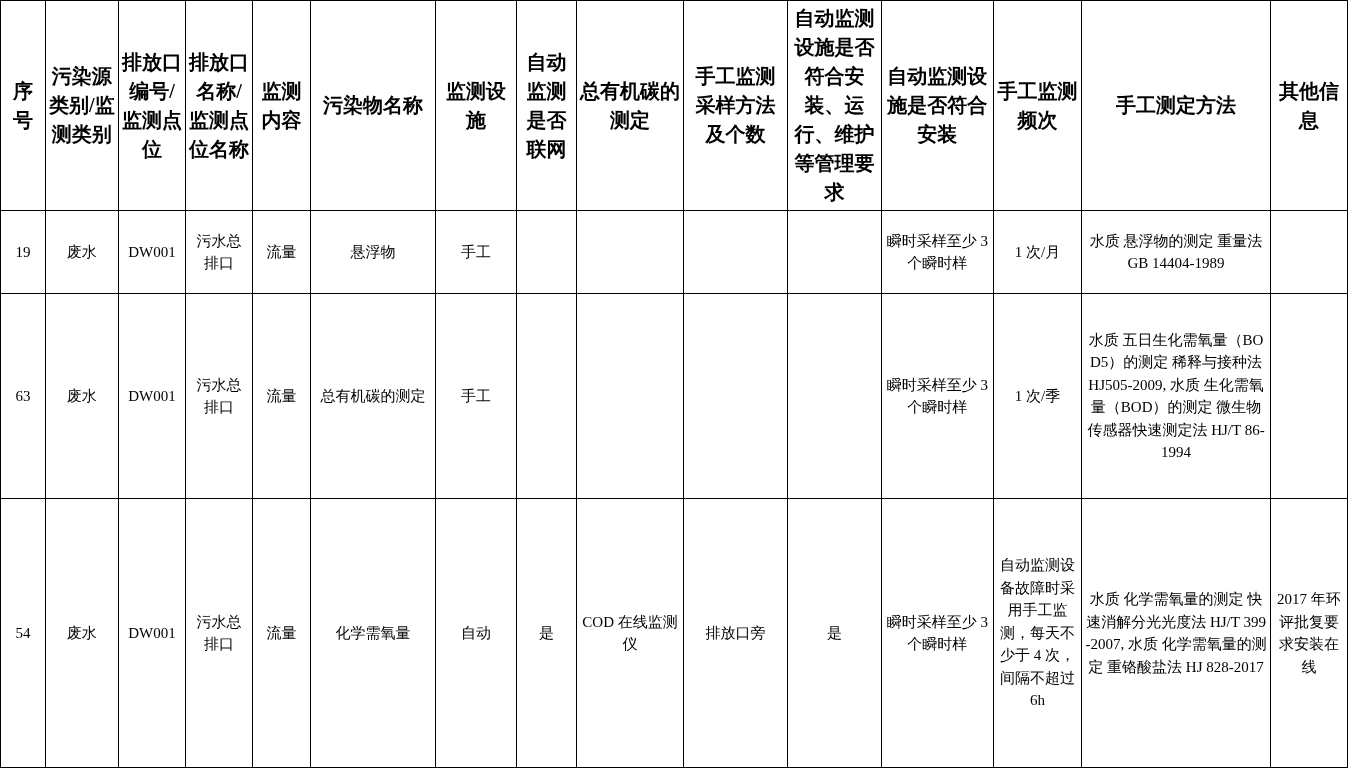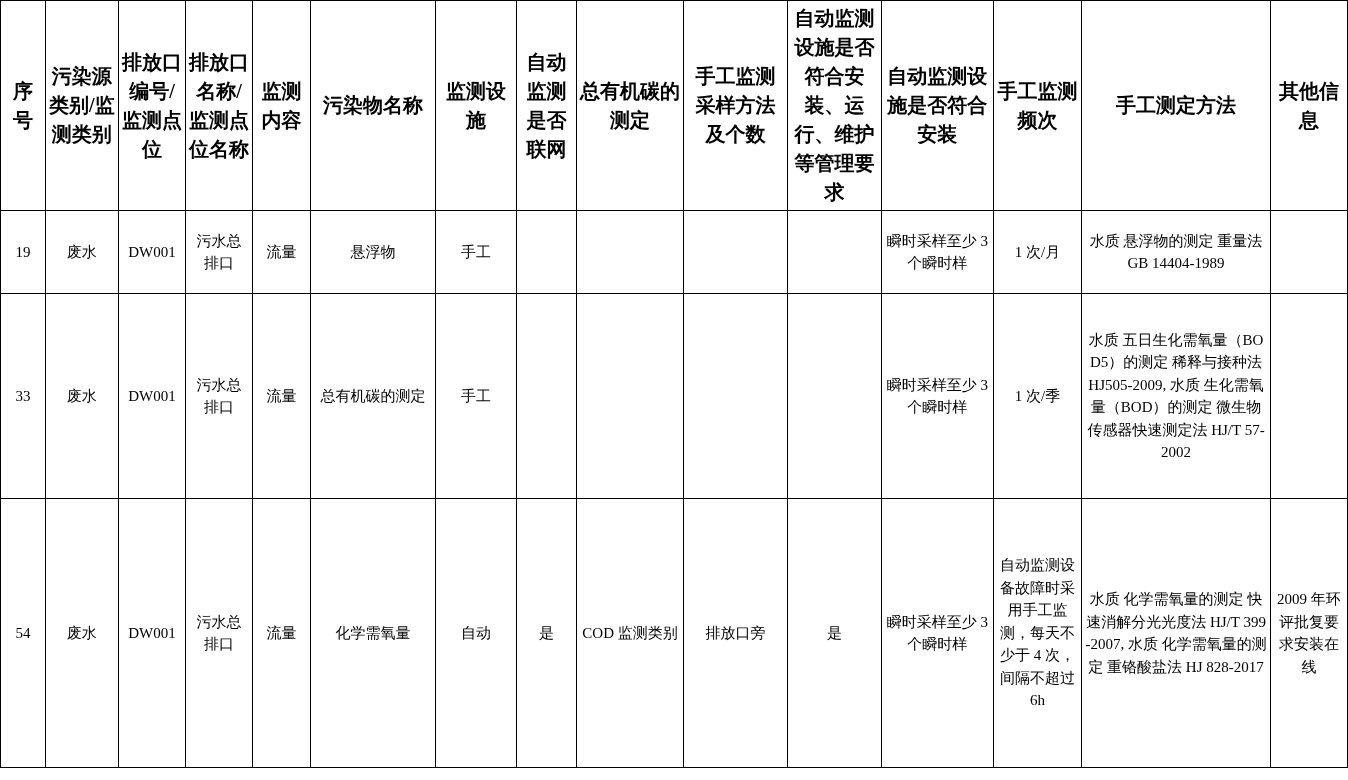--- a/index.html
+++ b/index.html
@@ -131,48 +131,48 @@
         <td></td>
         <td></td>
         <td></td>
         <td></td>
         <td class="sample-cell">瞬时采样至少 3 个瞬时样</td>
         <td class="freq-cell">1 次/月</td>
         <td class="method-cell">水质 悬浮物的测定 重量法 GB 14404-1989</td>
         <td></td>
       </tr>
       <tr class="row-33">
-        <td>33</td>
+        <td>63</td>
         <td>废水</td>
         <td>DW001</td>
         <td>污水总排口</td>
         <td>流量</td>
         <td>总有机碳的测定</td>
         <td>手工</td>
         <td></td>
         <td></td>
         <td></td>
         <td></td>
         <td class="sample-cell">瞬时采样至少 3 个瞬时样</td>
         <td class="freq-cell">1 次/季</td>
-        <td class="method-cell">水质 五日生化需氧量（BOD5）的测定 稀释与接种法 HJ505-2009, 水质 生化需氧量（BOD）的测定 微生物传感器快速测定法 HJ/T 57-2002</td>
+        <td class="method-cell">水质 五日生化需氧量（BOD5）的测定 稀释与接种法 HJ505-2009, 水质 生化需氧量（BOD）的测定 微生物传感器快速测定法 HJ/T 86-1994</td>
         <td></td>
       </tr>
       <tr class="row-34">
         <td>54</td>
         <td>废水</td>
         <td>DW001</td>
         <td>污水总排口</td>
         <td>流量</td>
         <td>化学需氧量</td>
         <td>自动</td>
         <td>是</td>
-        <td>COD 监测类别</td>
+        <td>COD 在线监测仪</td>
         <td>排放口旁</td>
         <td>是</td>
         <td class="sample-cell">瞬时采样至少 3 个瞬时样</td>
         <td class="freq-cell">自动监测设备故障时采用手工监测，每天不少于 4 次，间隔不超过 6h</td>
         <td class="method-cell">水质 化学需氧量的测定 快速消解分光光度法 HJ/T 399-2007, 水质 化学需氧量的测定 重铬酸盐法 HJ 828-2017</td>
-        <td>2009 年环评批复要求安装在线</td>
+        <td>2017 年环评批复要求安装在线</td>
       </tr>
     </tbody>
   </table>
 </div>
 
 </body></html>

